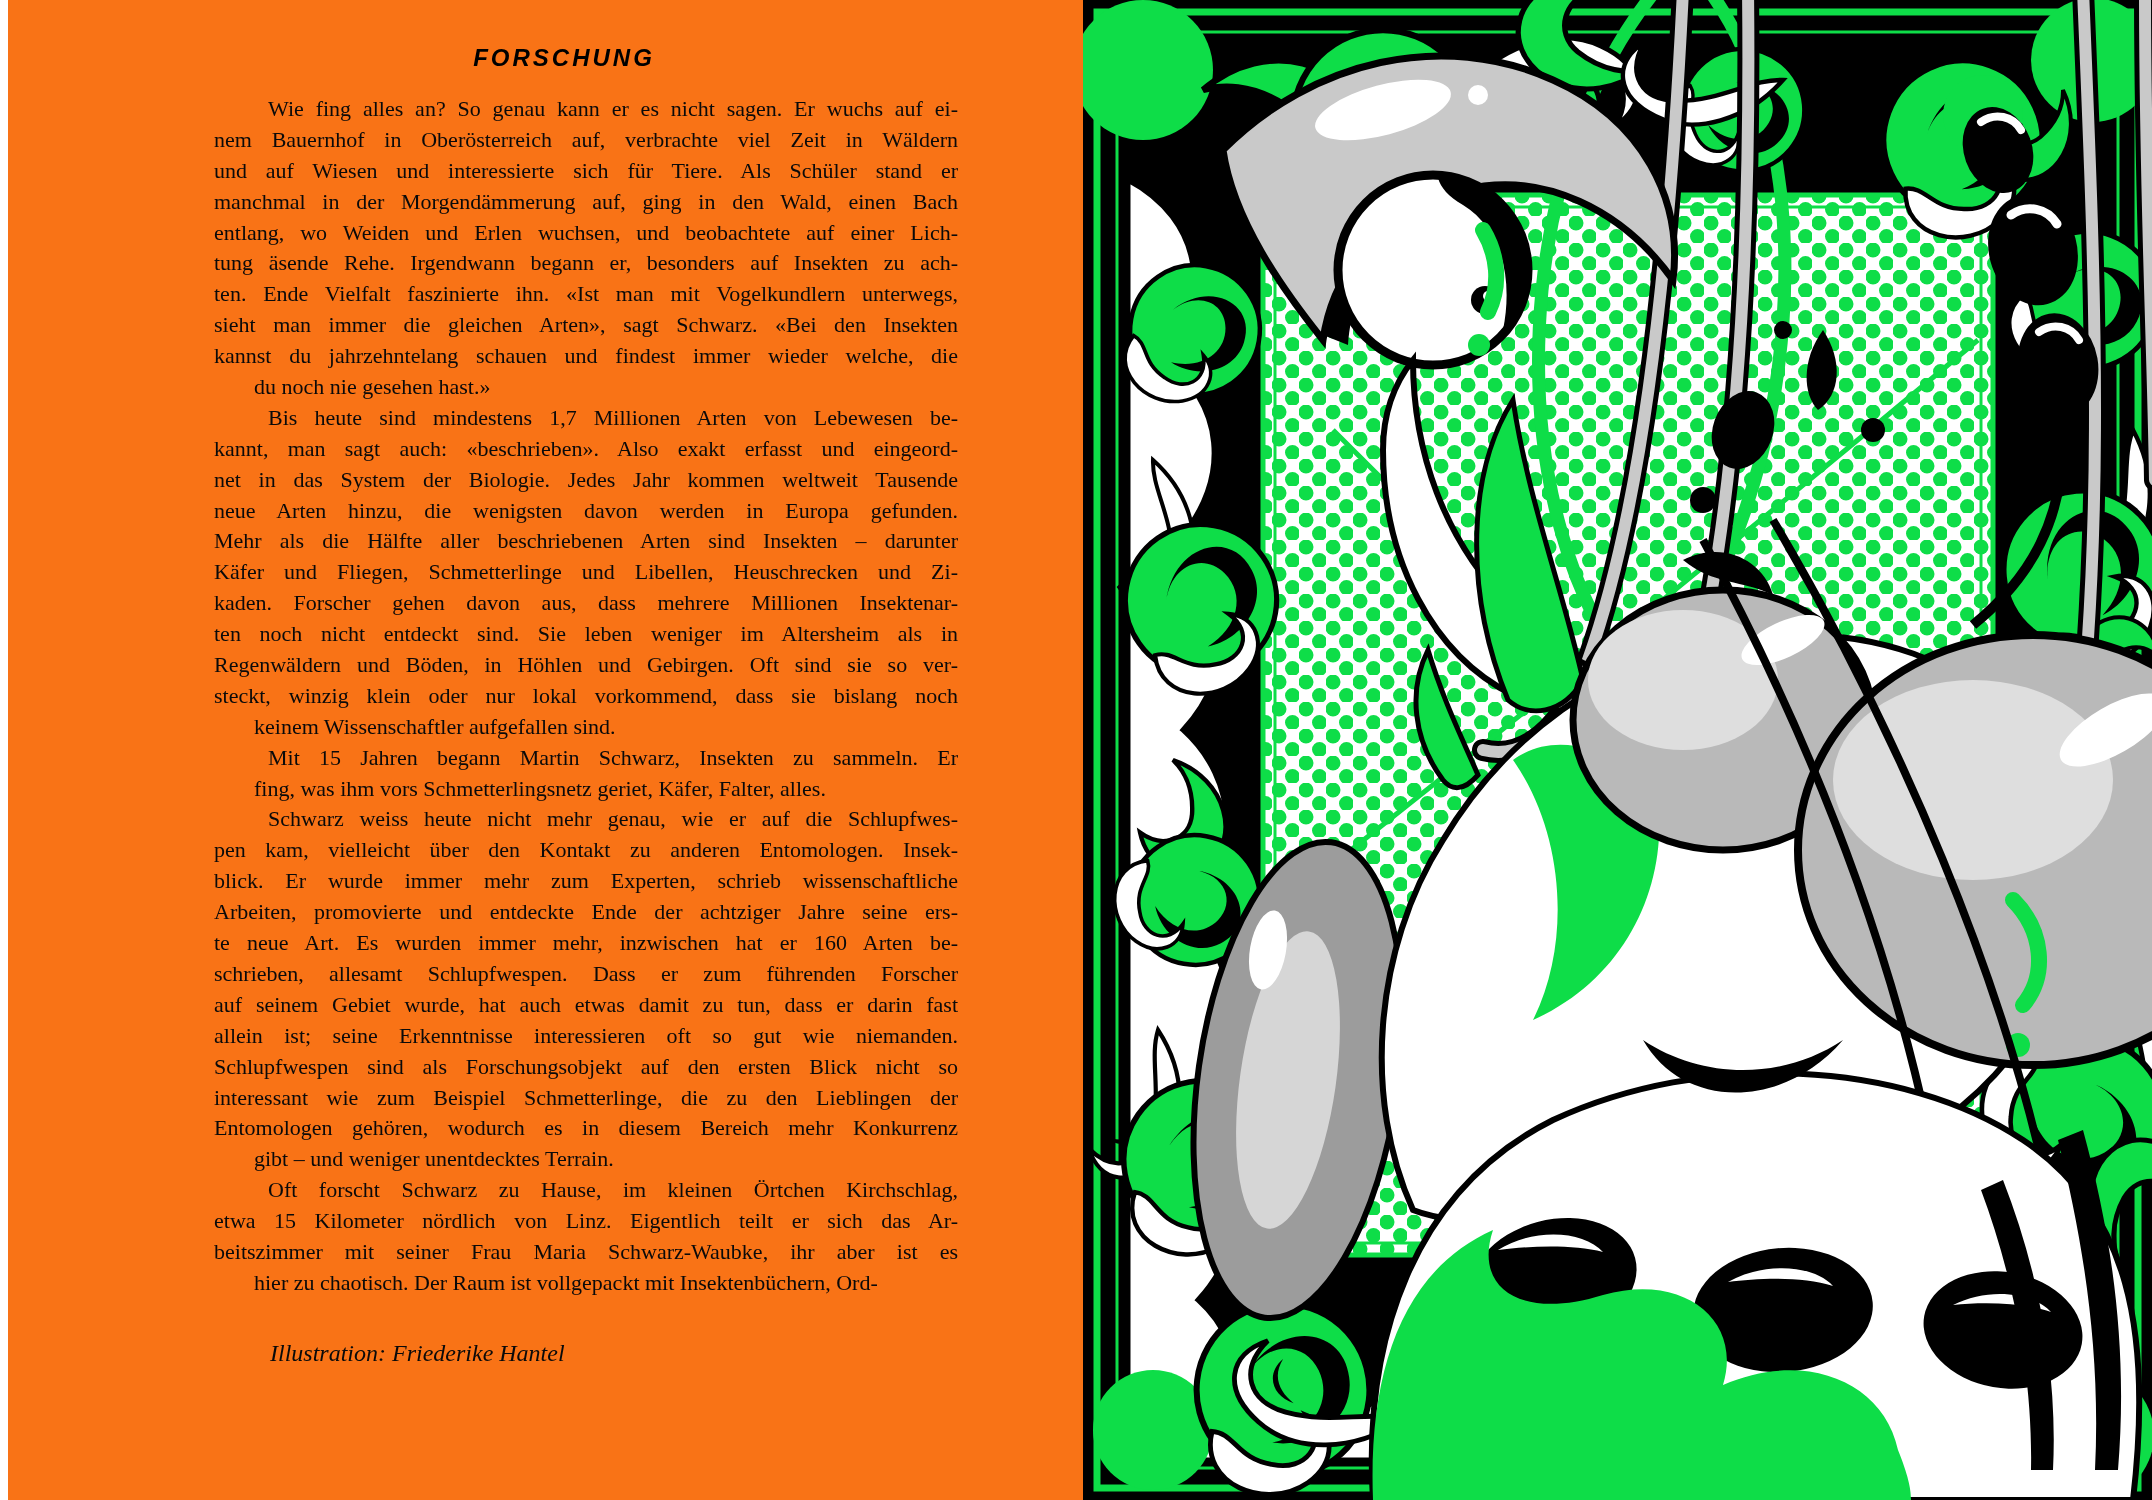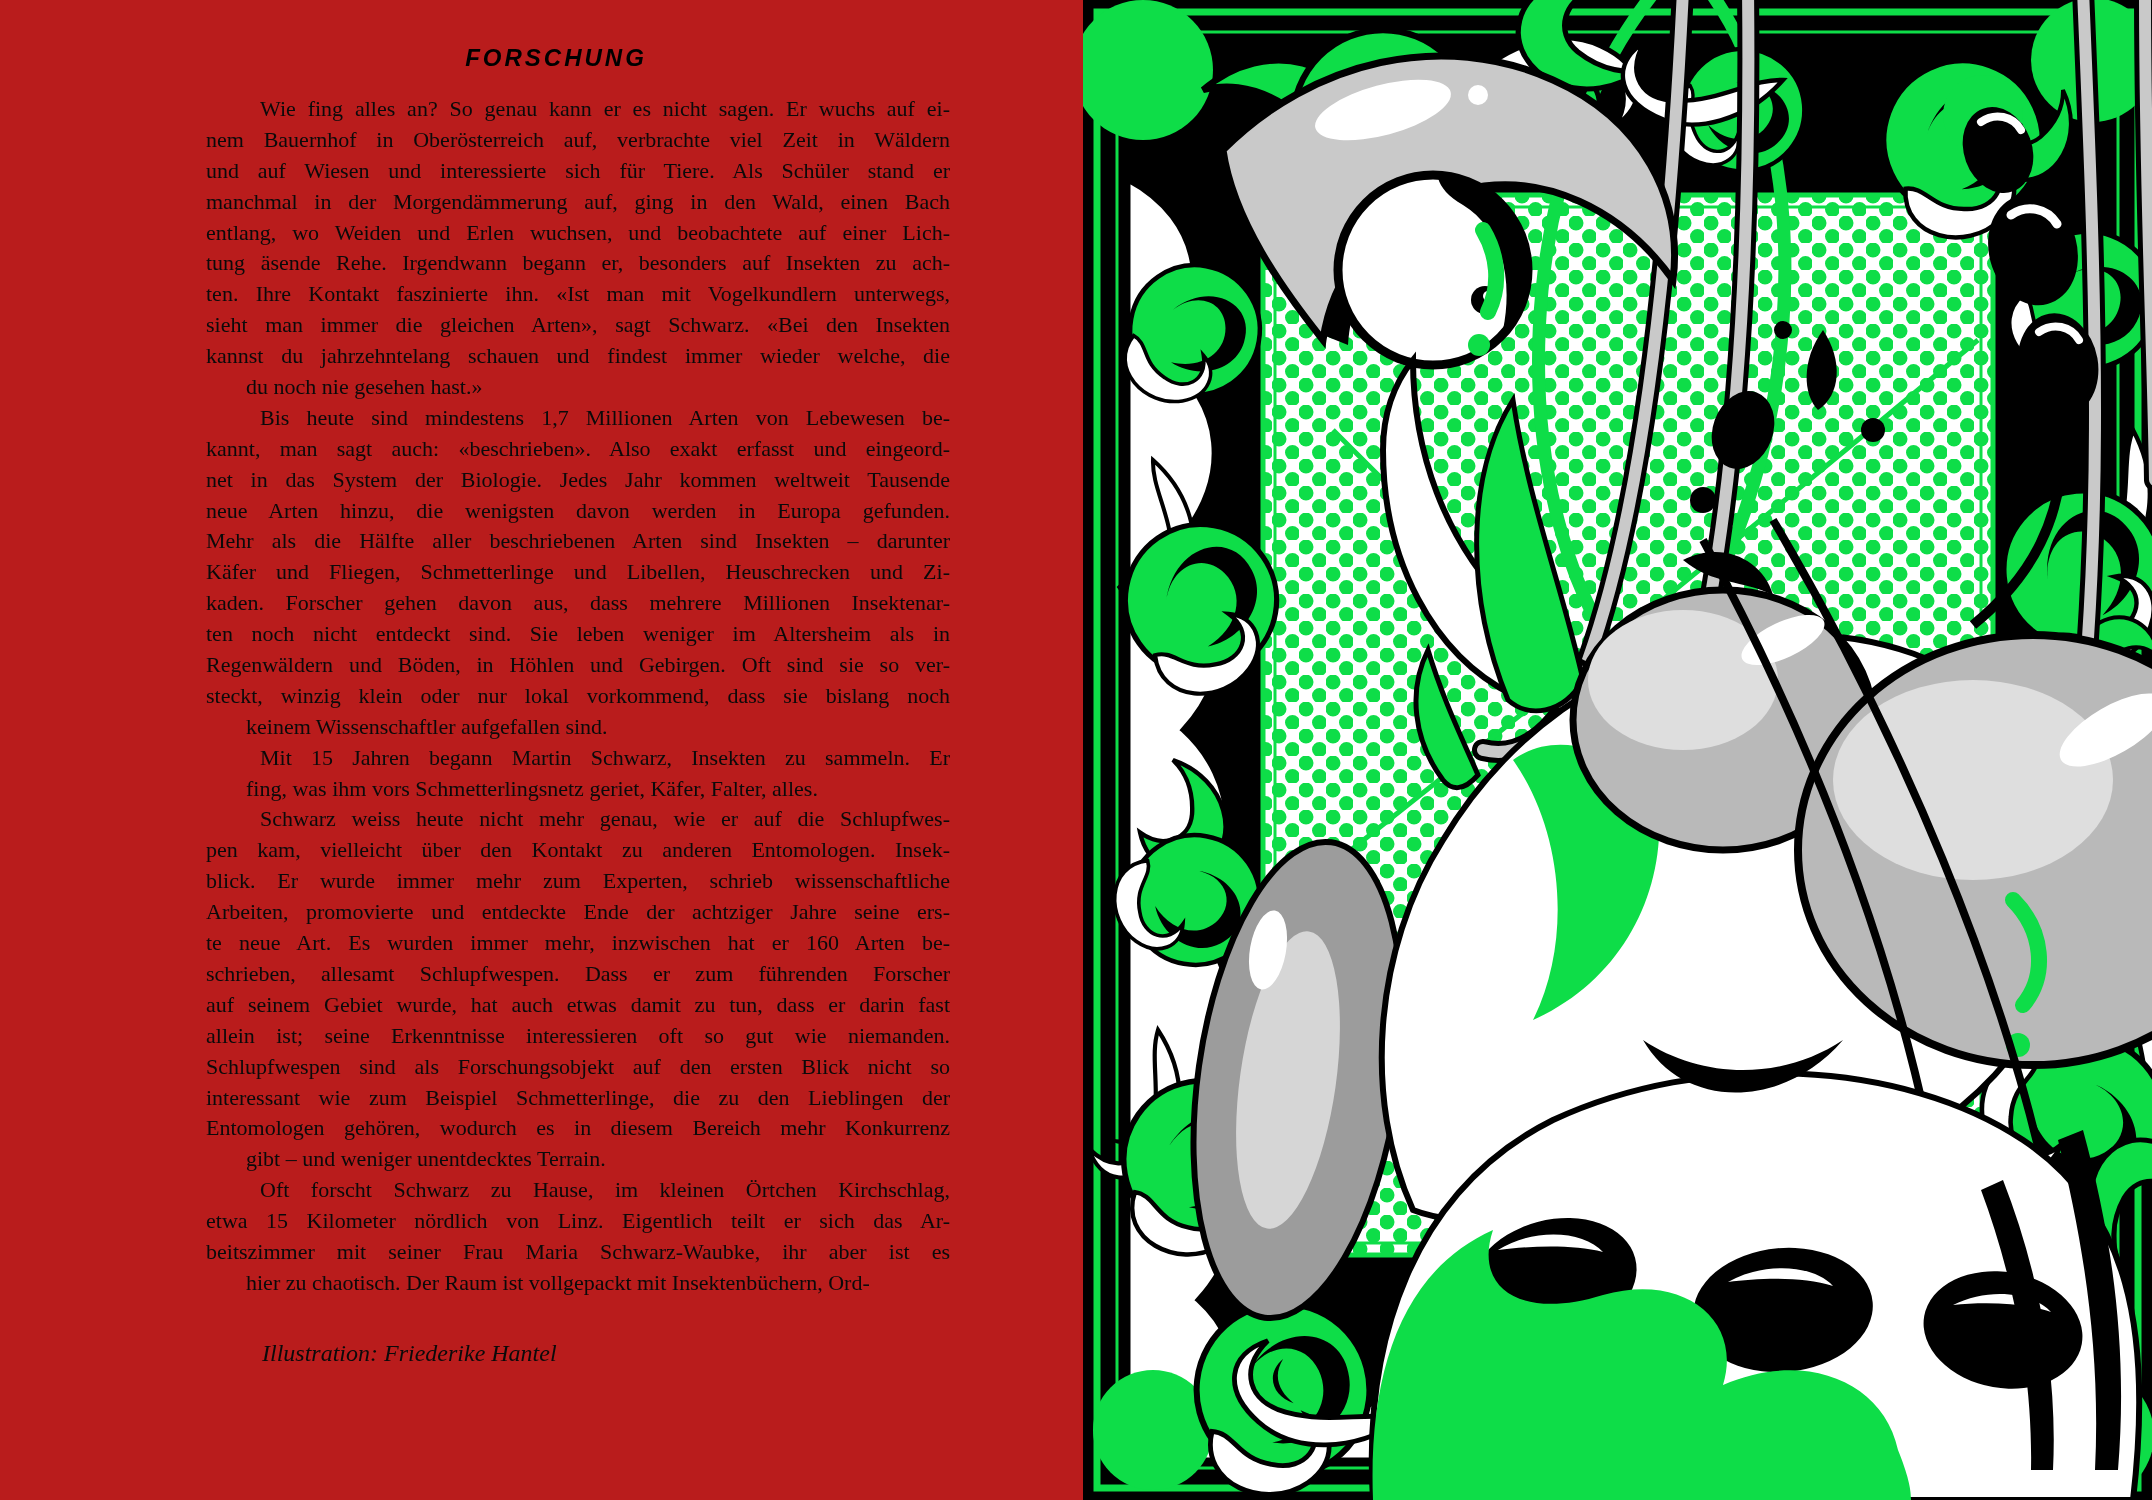--- a/index.html
+++ b/index.html
@@ -1,19 +1,19 @@
 <!DOCTYPE html>
 <html style="--g: #0edd48; --blk: #000000; --wht: #ffffff; --gry: #c9c9c9; --lgry: #dedede; --mgry: #9c9c9c;"><head>
 <meta charset="utf-8">
 <style>
   html,body{margin:0;padding:0;background:#e8e8e8;}
   #stage{position:relative;width:2152px;height:1500px;background:#ffffff;overflow:hidden;
          font-family:"Liberation Serif", serif;color:#111;}
   
-  #left-page{position:absolute;left:0;top:0;width:1083px;height:1500px;background:#b91c1c;}
+  #left-page{position:absolute;left:8px;top:0;width:1083px;height:1500px;background:#f97316;}
   #kicker{position:absolute;left:206px;top:44px;width:700px;text-align:center;
           font-family:"Liberation Sans", sans-serif;font-weight:bold;font-style:italic;
           font-size:24px;letter-spacing:3px;color:#000;}
   #textcol{position:absolute;left:206px;top:94px;width:744px;}
   .bl{font-size:22px;line-height:30.9px;height:30.9px;overflow:hidden;
       text-align:justify;text-align-last:justify;color:#0a0a0a;}
   .bl.end{text-align-last:left;margin-left:40px;}
   .bl.ind{text-indent:54px;}
   #credit{position:absolute;left:262px;top:1340px;font-style:italic;font-size:24px;color:#0a0a0a;}
   
@@ -31,21 +31,21 @@
 
   <div id="left-page">
     <div id="kicker">FORSCHUNG</div>
     <div id="textcol">
         <div class="bl ind">Wie fing alles an? So genau kann er es nicht sagen. Er wuchs auf ei-</div>
         <div class="bl">nem Bauernhof in Oberösterreich auf, verbrachte viel Zeit in Wäldern</div>
         <div class="bl">und auf Wiesen und interessierte sich für Tiere. Als Schüler stand er</div>
         <div class="bl">manchmal in der Morgendämmerung auf, ging in den Wald, einen Bach</div>
         <div class="bl">entlang, wo Weiden und Erlen wuchsen, und beobachtete auf einer Lich-</div>
         <div class="bl">tung äsende Rehe. Irgendwann begann er, besonders auf Insekten zu ach-</div>
-        <div class="bl">ten. Ihre Kontakt faszinierte ihn. «Ist man mit Vogelkundlern unterwegs,</div>
+        <div class="bl">ten. Ende Vielfalt faszinierte ihn. «Ist man mit Vogelkundlern unterwegs,</div>
         <div class="bl">sieht man immer die gleichen Arten», sagt Schwarz. «Bei den Insekten</div>
         <div class="bl">kannst du jahrzehntelang schauen und findest immer wieder welche, die</div>
         <div class="bl end">du noch nie gesehen hast.»</div>
         <div class="bl ind">Bis heute sind mindestens 1,7 Millionen Arten von Lebewesen be-</div>
         <div class="bl">kannt, man sagt auch: «beschrieben». Also exakt erfasst und eingeord-</div>
         <div class="bl">net in das System der Biologie. Jedes Jahr kommen weltweit Tausende</div>
         <div class="bl">neue Arten hinzu, die wenigsten davon werden in Europa gefunden.</div>
         <div class="bl">Mehr als die Hälfte aller beschriebenen Arten sind Insekten – darunter</div>
         <div class="bl">Käfer und Fliegen, Schmetterlinge und Libellen, Heuschrecken und Zi-</div>
         <div class="bl">kaden. Forscher gehen davon aus, dass mehrere Millionen Insektenar-</div>

